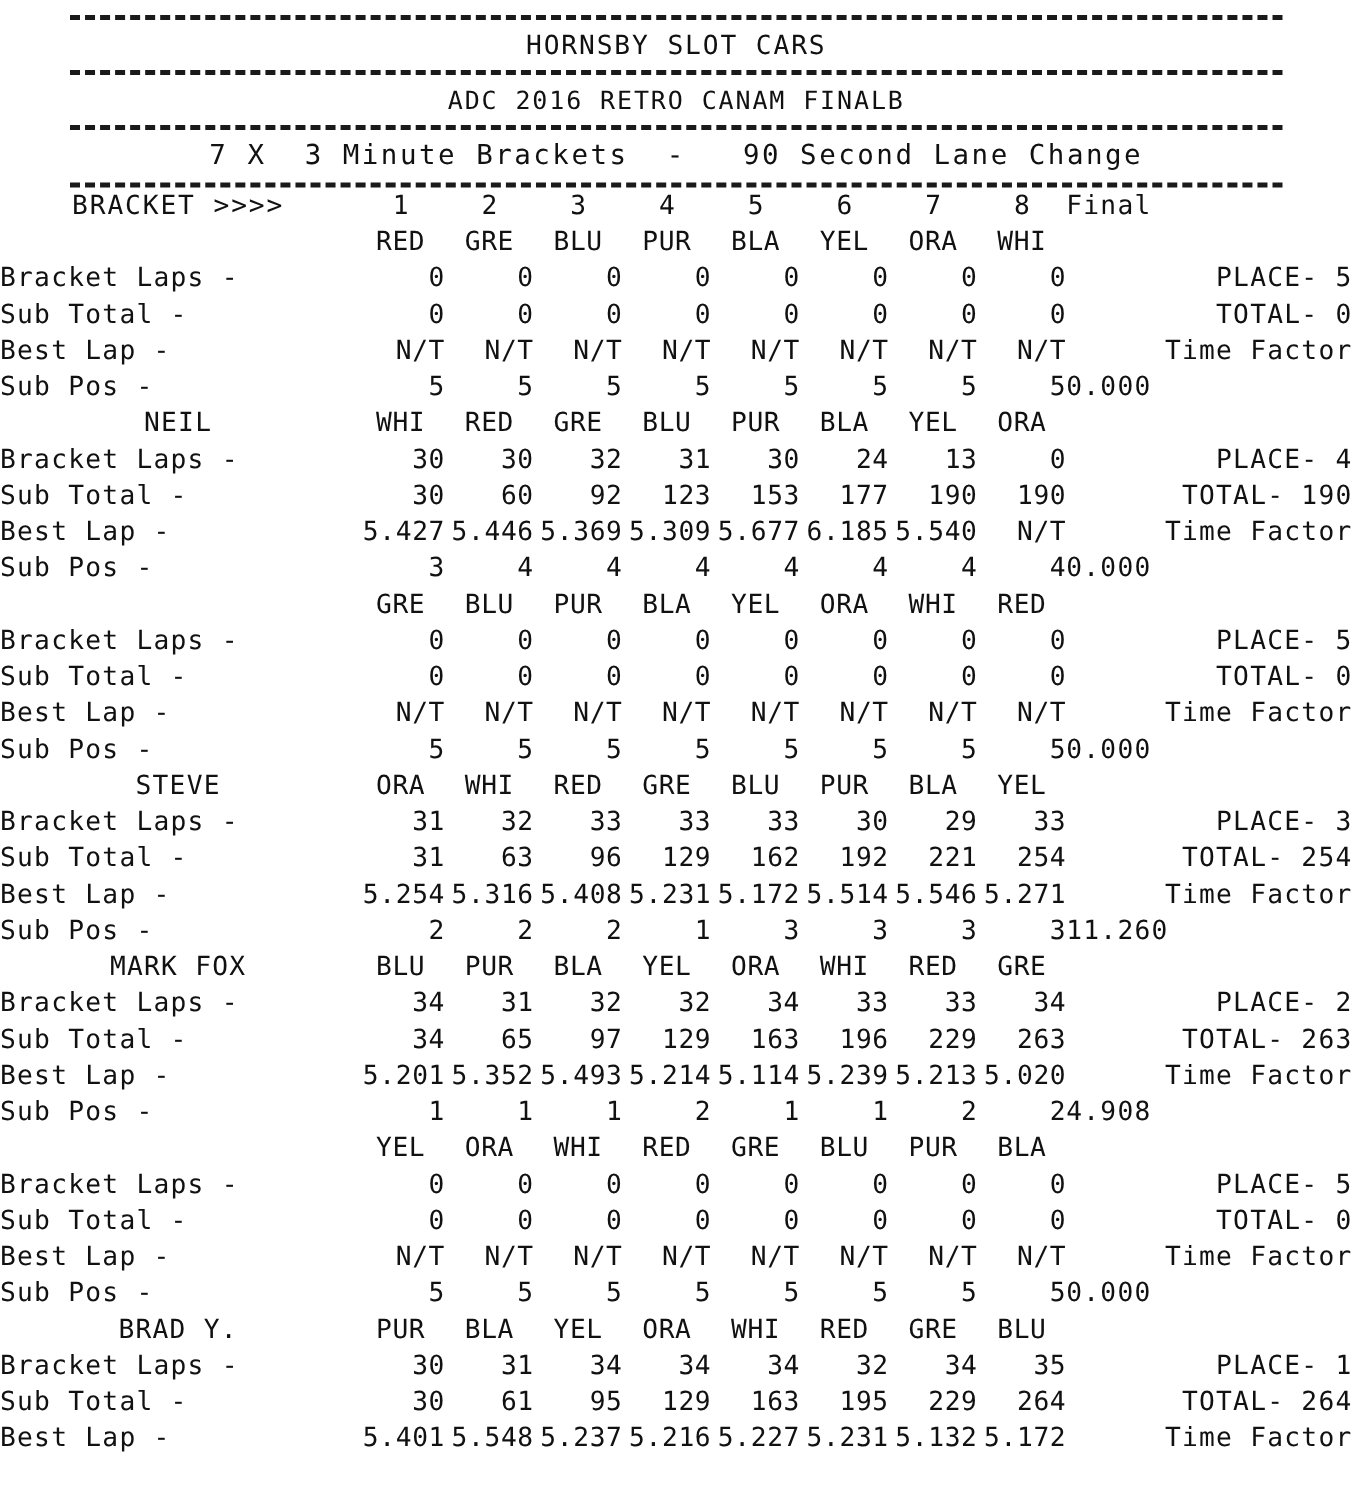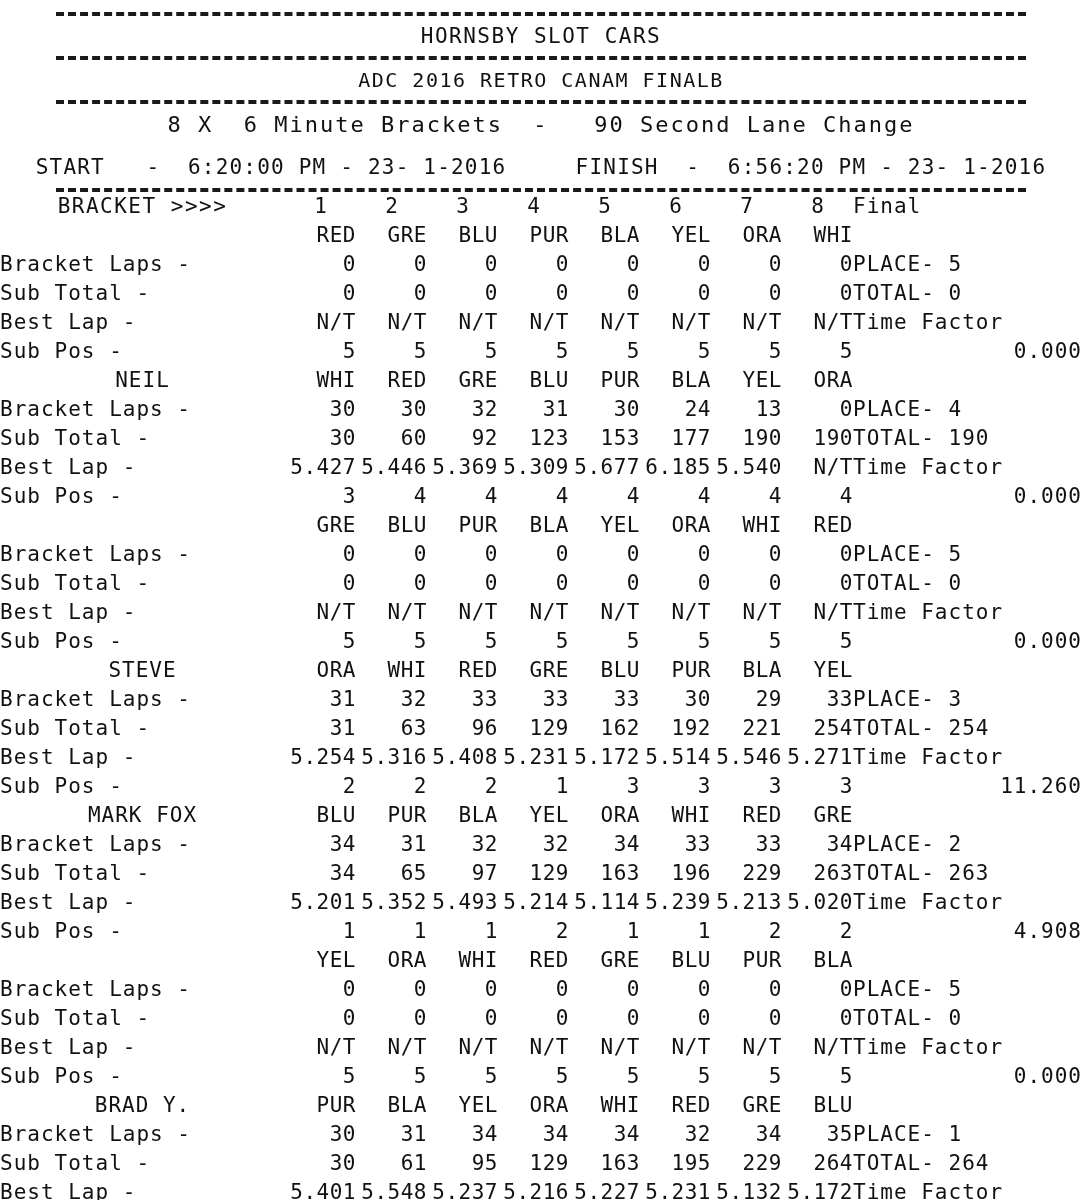--- a/index.html
+++ b/index.html
@@ -77,26 +77,26 @@
     text-align: left;
     padding-right: 10px;
     letter-spacing: 1px;
   }
   .num {
     text-align: right;
     padding-right: 10px;
     letter-spacing: 0.5px;
   }
   .fin {
-    text-align: left;
+    text-align: right;
     padding-left: 12px;
     letter-spacing: 1px;
   }
   .fin-num {
-    text-align: right;
+    text-align: left;
     padding-left: 58px;
     letter-spacing: 1px;
   }
 
   .bracket-label {
     text-align: center;
     padding-right: 18px;
     letter-spacing: 1.5px;
   }
   .bracket-num {
@@ -107,21 +107,21 @@
     text-align: left;
     letter-spacing: 1px;
   }
 
   .driver-name {
     text-align: center;
     padding-left: 48px;
     letter-spacing: 1px;
   }
   .lane {
-    text-align: right;
+    text-align: center;
     padding-right: 10px;
     letter-spacing: 0.5px;
   }
 
   .spacer-row td { line-height: 20px; font-size: 1px; }
 </style>
 </head>
 <body>
 
 <div class="sheet">
@@ -129,23 +129,22 @@
   <div class="rule rule-top"></div>
 
   <div class="hdr-line hdr-title">HORNSBY SLOT CARS</div>
 
   <div class="rule"></div>
 
   <div class="hdr-line hdr-event">ADC 2016 RETRO CANAM FINALB</div>
 
   <div class="rule"></div>
 
-  <div class="hdr-line hdr-format">8 X  6 Minute Brackets  -   90 Second Lane Change</div>
+  <div class="hdr-line hdr-format">7 X  3 Minute Brackets  -   90 Second Lane Change</div>
 
-  <div class="hdr-times">START   -  6:20:00 PM - 23- 1-2016     FINISH  -  6:56:20 PM - 23- 1-2016</div>
 
   <div class="rule"></div>
 
   <table class="grid">
     <colgroup>
       <col class="c-label">
       <col class="c-br"><col class="c-br"><col class="c-br"><col class="c-br">
       <col class="c-br"><col class="c-br"><col class="c-br"><col class="c-br">
       <col class="c-final">
     </colgroup>

